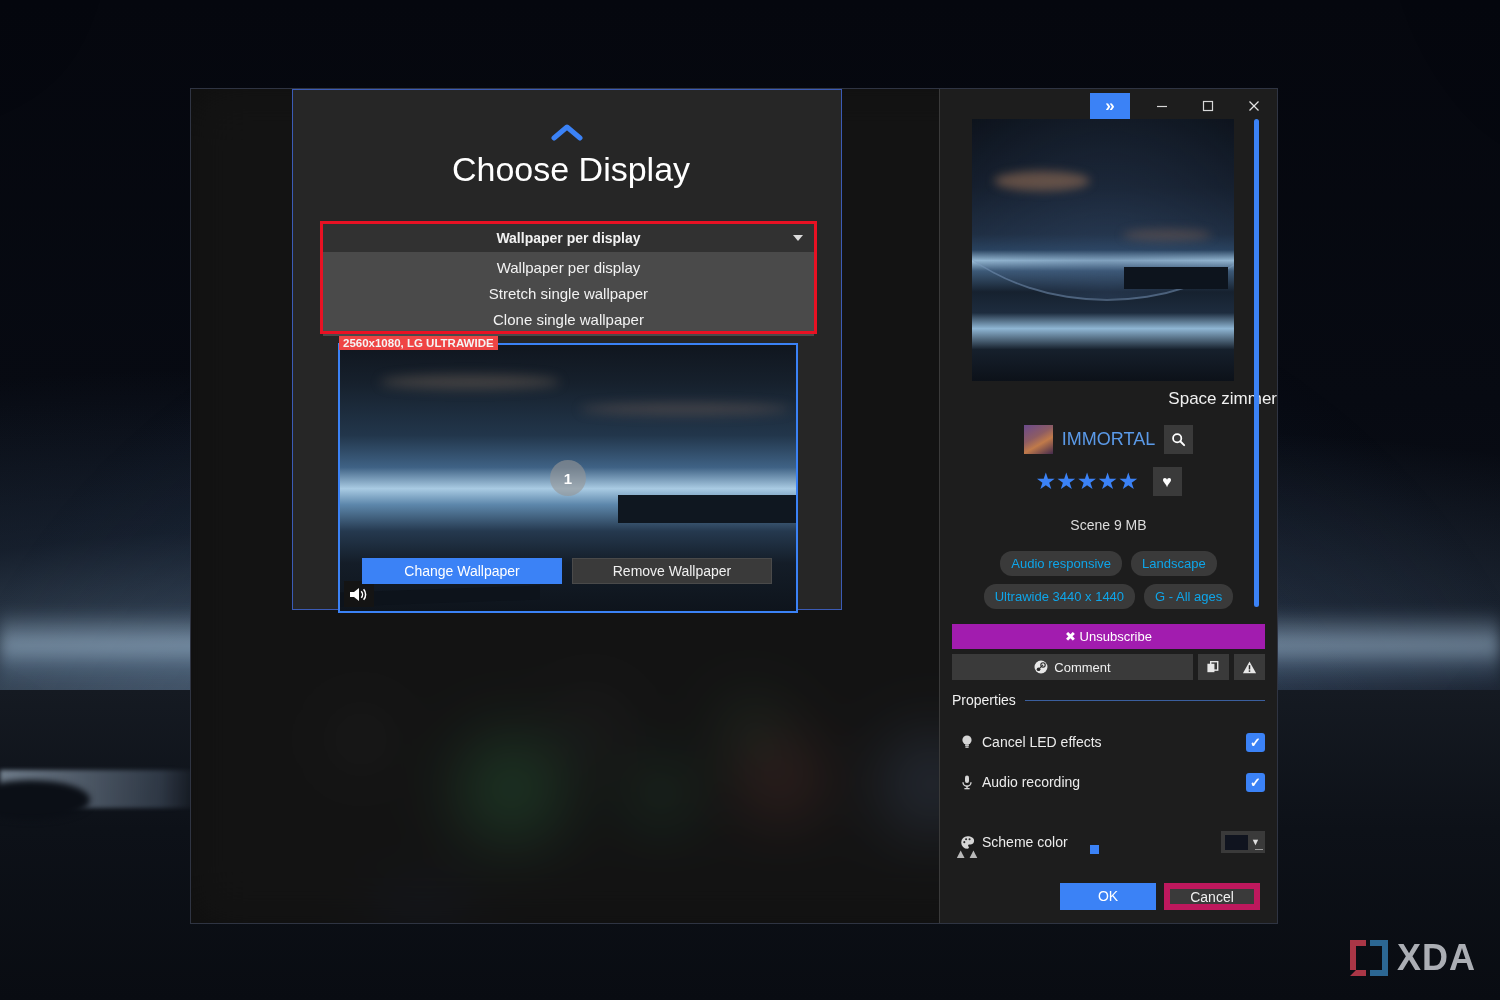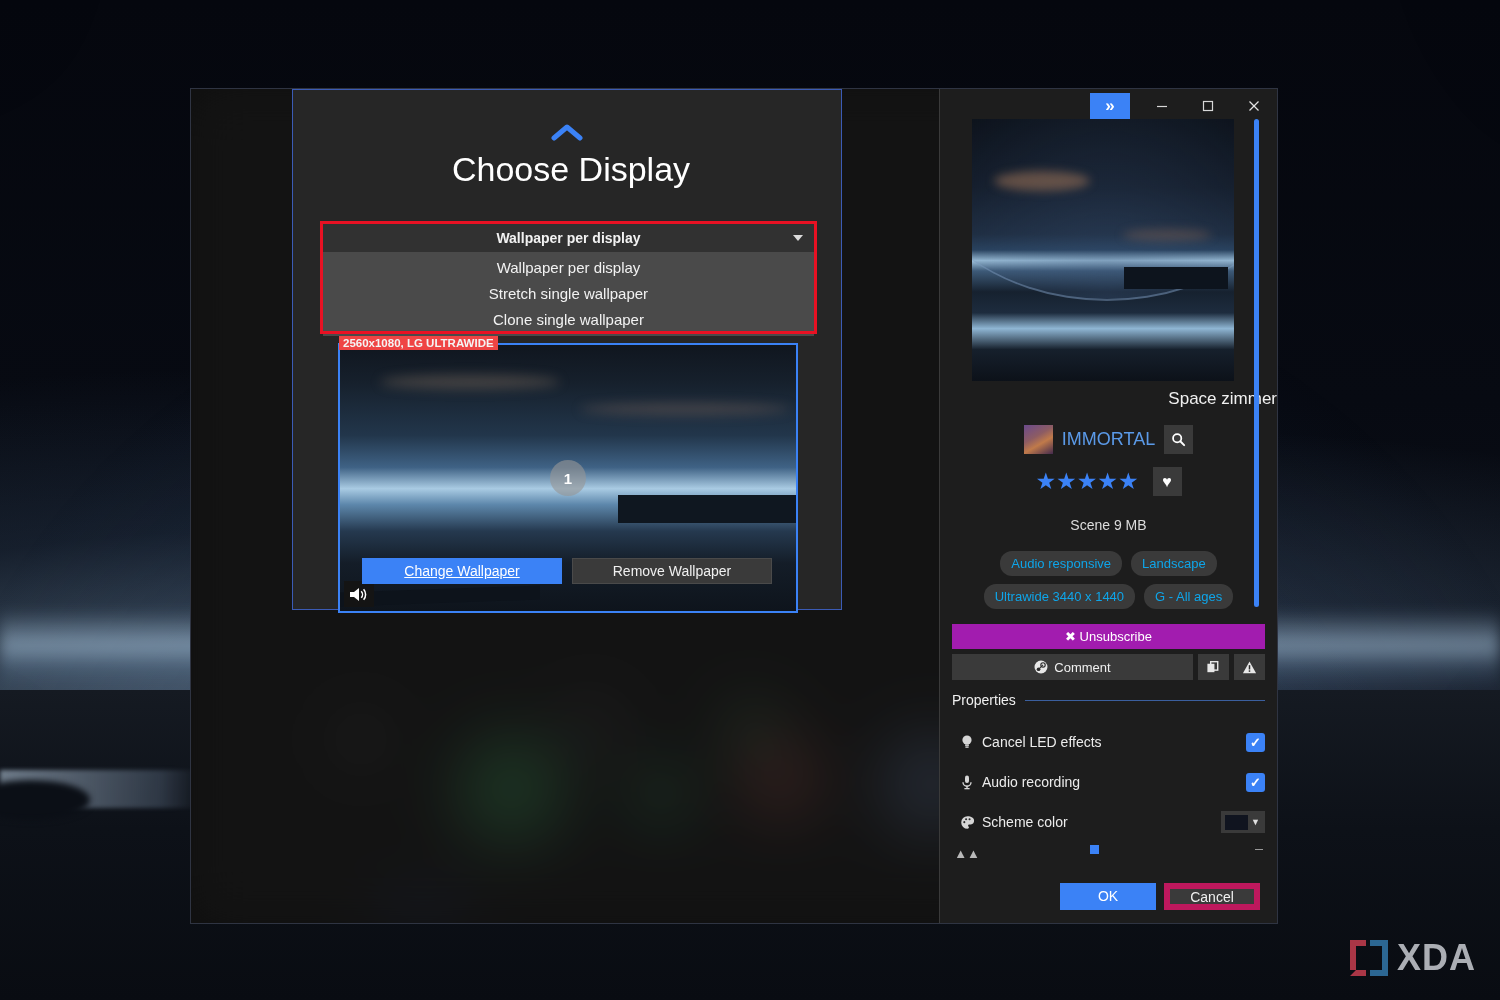--- a/index.html
+++ b/index.html
@@ -346,21 +346,21 @@
     width: 30px; height: 26px; background: #141414;
     display: flex; align-items: center; justify-content: center;
     color: #fff;
   }
   #modal-buttons {
     position: absolute; left: 0; right: 0; top: 468px;
     display: flex; justify-content: center; gap: 10px;
   }
   #change-wp {
     width: 200px; height: 26px; background: #3b82f6; color: #fff;
-    font-size: 14px; border: none; text-decoration: underline;
+    font-size: 14px; border: none;
   }
   #remove-wp {
     width: 200px; height: 26px; background: #3a3a3a; color: #f0f0f0;
     font-size: 14px; border: 1px solid #4a4a4a;
   }
 
   
   #xda {
     position: absolute; right: 24px; bottom: 22px;
     display: flex; align-items: center; gap: 7px;
@@ -481,21 +481,21 @@
             <rect x="5" y="1.4" width="4" height="7.6" rx="2" fill="#d6d6d6"></rect>
             <path d="M3 8.2 a4 4 0 0 0 8 0" fill="none" stroke="#d6d6d6" stroke-width="1.4"></path>
             <rect x="6.3" y="11.6" width="1.4" height="2.6" fill="#d6d6d6"></rect>
             <rect x="4.4" y="14" width="5.2" height="1.3" fill="#d6d6d6"></rect>
           </svg>
         </span>
         <span class="plabel">Audio recording</span>
         <span class="chk">✓</span>
       </div>
 
-      <div class="prop-row" style="top:720px">
+      <div class="prop-row" style="top:740px">
         <span class="pic">
           <svg width="15" height="15" viewBox="0 0 16 16">
             <path d="M8 1.3a6.7 6.7 0 1 0 0 13.4c1 0 1.5-.6 1.5-1.3 0-.9-.9-1.2-.9-2.1 0-.7.6-1.2 1.4-1.2h1.5A4.2 4.2 0 0 0 15 5.8C15 3.2 11.9 1.3 8 1.3z" fill="#d6d6d6"></path>
             <circle cx="4.6" cy="7.6" r="1.1" fill="#2b2b2b"></circle>
             <circle cx="6.5" cy="4.6" r="1.1" fill="#2b2b2b"></circle>
             <circle cx="10.2" cy="4.6" r="1.1" fill="#2b2b2b"></circle>
           </svg>
         </span>
         <span class="plabel">Scheme color</span>
         <span class="colorbox">

